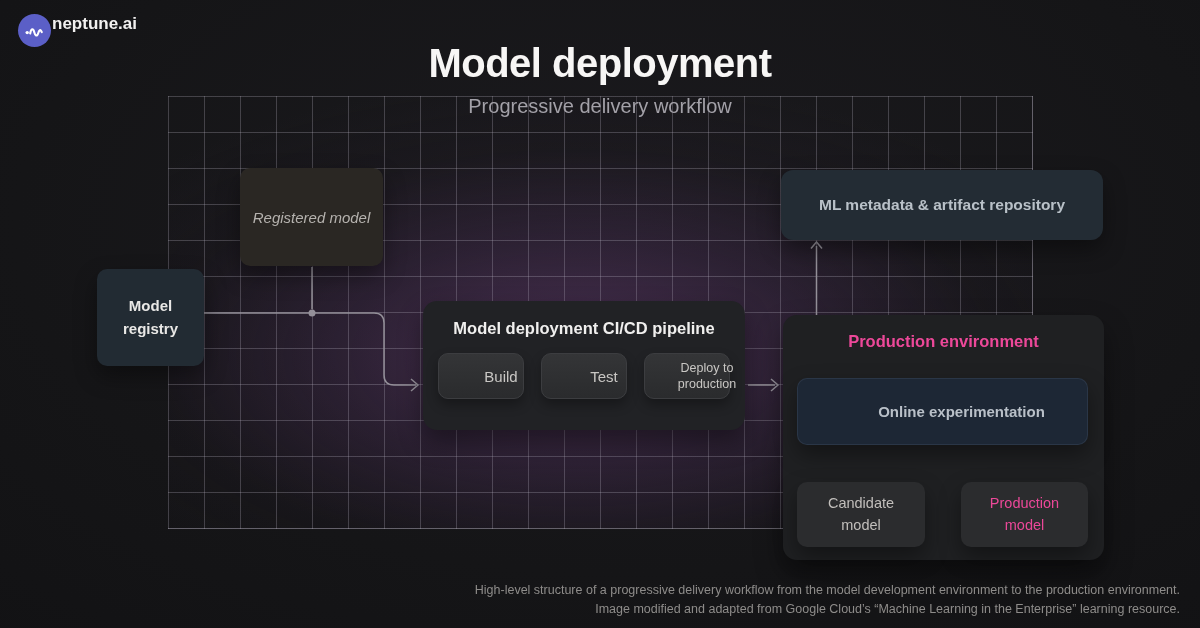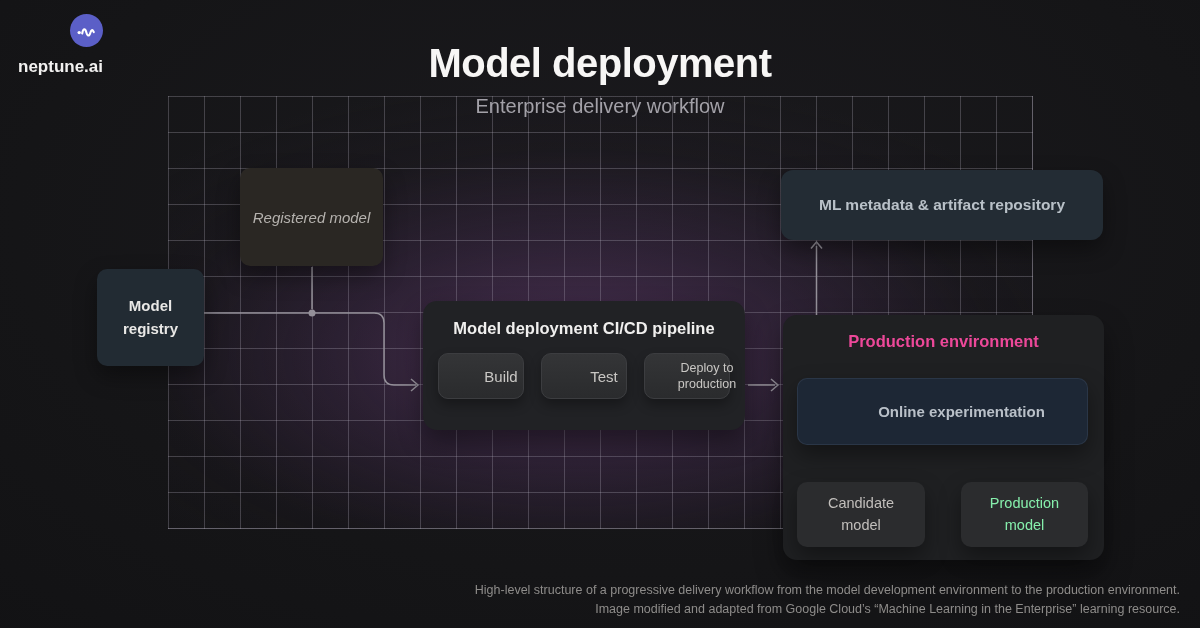--- a/index.html
+++ b/index.html
@@ -14,21 +14,21 @@
     position:absolute; left:168px; top:96px; width:864px; height:432px;
     background:
       linear-gradient(to right, rgba(186,180,196,0.28) 1px, transparent 1px) 0 0 / 36px 36px,
       linear-gradient(to bottom, rgba(186,180,196,0.28) 1px, transparent 1px) 0 0 / 36px 36px,
       radial-gradient(ellipse 66% 64% at 47% 60%, rgba(104,62,117,0.60) 0%, rgba(72,45,85,0.40) 42%, rgba(36,25,42,0.14) 74%, rgba(20,18,24,0) 100%);
     border-right:1px solid rgba(186,180,196,0.28);
     border-bottom:1px solid rgba(186,180,196,0.28);
   }
 
   
-  .brand { position:absolute; left:18px; top:14px; display:flex; align-items:flex-end; gap:10px;flex-direction:column; }
+  .brand { position:absolute; left:18px; top:14px; display:flex; align-items:flex-start; gap:1px; }
   .logo { width:33px; height:33px; border-radius:50%; background:#5b5fc7; display:flex; align-items:center; justify-content:center; }
   .brand-name { color:#f2f1f0; font-weight:bold; font-size:17px; }
   .title { position:absolute; top:41px; left:0; width:100%; text-align:center; font-size:40px; font-weight:bold; color:#f7f6f5; letter-spacing:-0.5px; }
   .subtitle { position:absolute; top:95px; left:0; width:100%; text-align:center; font-size:20px; color:#a3a1a8; }
 
   
   .node {
     position:absolute; display:flex; align-items:center; justify-content:center;
     text-align:center; border-radius:10px; box-shadow:0 10px 22px rgba(0,0,0,0.38);
     box-sizing:border-box;
@@ -44,21 +44,21 @@
     width:86px; height:46px; display:flex; align-items:center; justify-content:center; text-align:center;
     background:linear-gradient(180deg,#343537,#2a2b2d); border:1px solid #3c3d40; border-radius:10px;
     color:#c9c7c4; font-size:15px; box-sizing:border-box; box-shadow:0 6px 12px rgba(0,0,0,0.3);padding-left:40px;
   }
   .step-deploy { font-size:12.5px; line-height:1.3; }
 
   .production { position:absolute; left:783px; top:315px; width:321px; height:245px; background:#1f2022; border-radius:14px; box-shadow:0 14px 28px rgba(0,0,0,0.42); }
   .production-title { margin-top:17px; text-align:center; font-weight:bold; font-size:16.5px; color:#ec4899; }
   .online-exp { left:14px; top:63px; width:291px; height:67px; background:#1d2735; border:1px solid rgba(125,150,185,0.14); color:#b9c0c8; font-weight:bold; font-size:15px;padding-left:38px; }
   .candidate  { left:14px;  top:167px; width:128px; height:65px; background:#2b2c2e; color:#c2bfbc; font-size:14.5px; line-height:1.5; padding:0 14px; }
-  .prod-model { left:178px; top:167px; width:127px; height:65px; background:#2b2c2e; color:#86efac; font-size:14.5px; line-height:1.5; padding:0 14px; }
+  .prod-model { left:178px; top:167px; width:127px; height:65px; background:#2b2c2e; color:#ec4899; font-size:14.5px; line-height:1.5; padding:0 14px; }
 
   .connectors { position:absolute; left:0; top:0; pointer-events:none; }
 
   .caption { position:absolute; right:20px; top:581px; text-align:right; font-size:12.5px; color:#8e8c8a; line-height:1.55; }
 </style>
 </head>
 <body>
 
 <div class="canvas">
 
@@ -68,21 +68,21 @@
     <div class="logo">
       <svg width="22" height="22" viewBox="0 0 22 22">
         <circle cx="3.2" cy="12.6" r="1.7" fill="#ffffff"></circle>
         <path d="M6.2 13.5 C 7.1 8.2, 9.3 8.2, 10.2 12 S 13.1 16.9, 14.1 13.5 S 16.6 8.6, 17.8 12.2" fill="none" stroke="#ffffff" stroke-width="2.1" stroke-linecap="round"></path>
       </svg>
     </div>
     <span class="brand-name">neptune.ai</span>
   </div>
 
   <div class="title">Model deployment</div>
-  <div class="subtitle">Enterprise delivery workflow</div>
+  <div class="subtitle">Progressive delivery workflow</div>
 
   <svg class="connectors" width="1200" height="628" viewBox="0 0 1200 628">
     <g stroke="#949099" stroke-width="1.5" fill="none">
 
       <path d="M312,267 V309"></path>
       <circle cx="312" cy="313" r="3.5" fill="#949099" stroke="none"></circle>
 
       <path d="M204,313 H374 Q384,313 384,323 V375 Q384,385 394,385 H416"></path>
       <path d="M411,379 L418,385 L411,391"></path>
 

